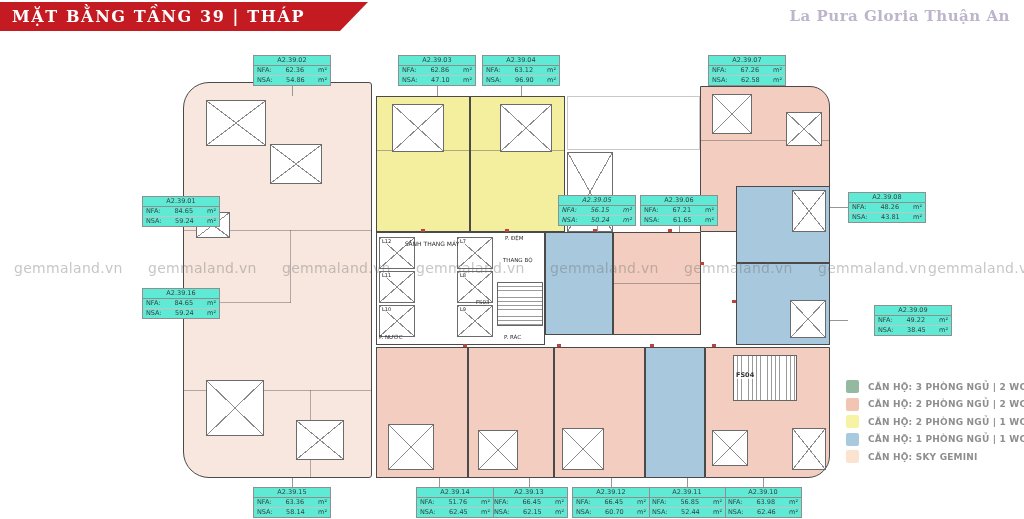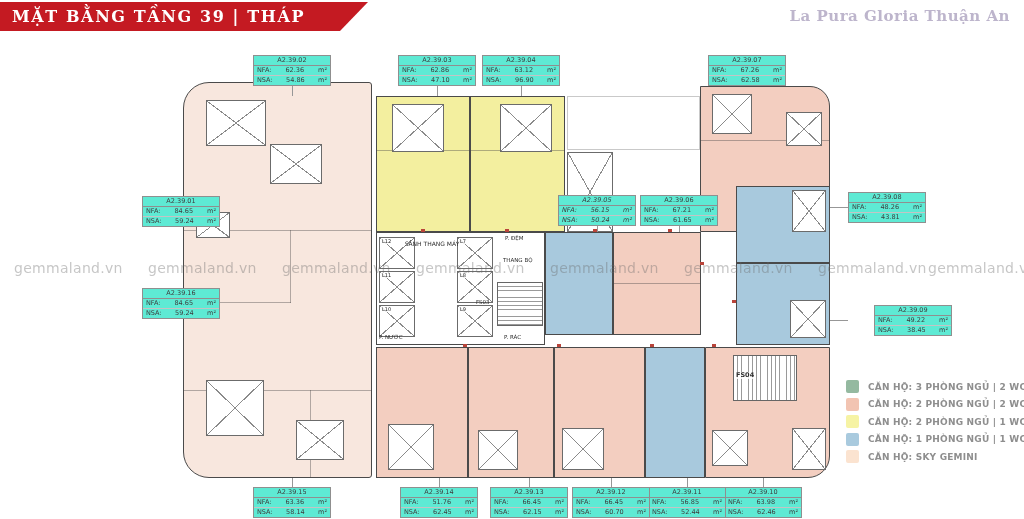--- a/index.html
+++ b/index.html
@@ -338,21 +338,21 @@
         <span>66.45</span>
         <span>m²</span>
       </div>
       <div class="ul-row last">
         <span>NSA:</span>
         <span>62.15</span>
         <span>m²</span>
       </div>
     </div>
     <div class="leader" style="left: 529px; top: 478px; width: 1px; height: 9px;"></div>
-    <div class="unit-label" style="left: 400px; top: 487px;">
+    <div class="unit-label" style="left: 416px; top: 487px;">
       <div class="ul-title">A2.39.14</div>
       <div class="ul-row">
         <span>NFA:</span>
         <span>51.76</span>
         <span>m²</span>
       </div>
       <div class="ul-row last">
         <span>NSA:</span>
         <span>62.45</span>
         <span>m²</span>

